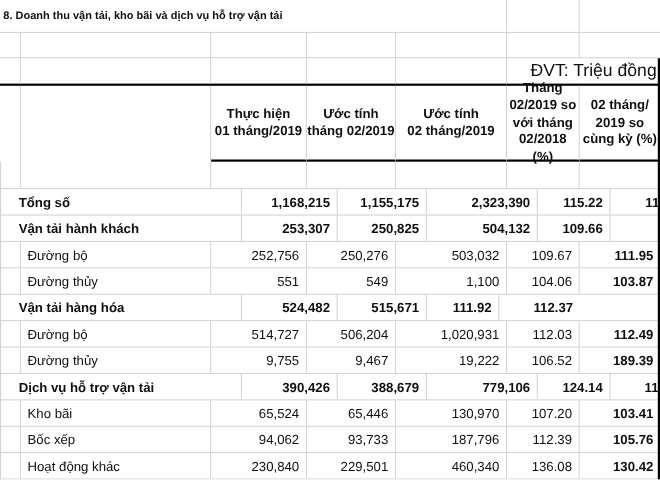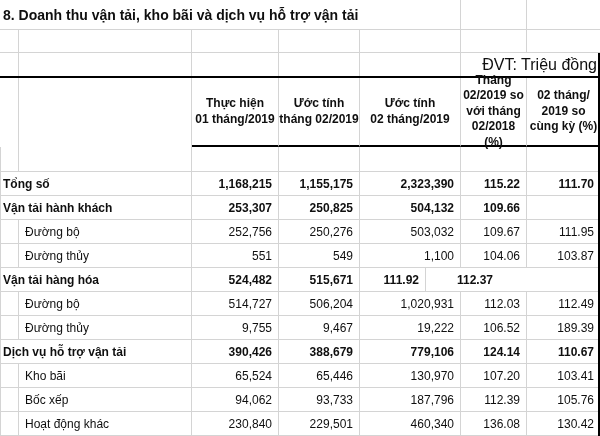--- a/index.html
+++ b/index.html
@@ -15,51 +15,51 @@
     color:var(--text);
     -webkit-font-smoothing:antialiased;
   }
   .sheet{position:relative;width:600px;height:436px;overflow:hidden;background:var(--bg);}
   .row{display:flex;box-sizing:border-box;width:600px;}
   .cell{box-sizing:border-box;flex:0 0 auto;display:flex;align-items:center;overflow:visible;white-space:nowrap;}
   .gr{border-right:1px solid var(--grid);}
 
   
   .title-row{height:30px;border-bottom:1px solid var(--grid);}
-  .title-cell{width:461px;font-weight:bold;font-size:14px;padding-left:3px;border-right:1px solid var(--grid);}
+  .title-cell{width:461px;font-weight:bold;font-size:10px;padding-left:3px;border-right:1px solid var(--grid);}
   .t-c4{width:66px;}
   .t-c5{width:73px;}
 
   .spacer-row{height:23px;border-bottom:1px solid var(--grid);}
   .dvt-row{height:25px;border-bottom:2px solid var(--strong);}
   .ca{width:19px;}
   .clabel{width:173px;}
   .c1{width:87px;}
   .c2{width:81px;}
   .c3{width:101px;}
   .c4{width:66px;}
-  .c5{width:73px;}
+  .c5{width:73px;font-weight:bold;}
   .dvt-merged{width:139px;justify-content:flex-end;padding-right:3px;font-size:16px;}
 
   
   .header-row{height:69px;}
   .hcell{
     justify-content:center;text-align:center;font-weight:bold;font-size:12px;
     line-height:1.28;white-space:pre-line;border-bottom:2px solid var(--strong);
   }
   .h-a{width:19px;border-right:1px solid var(--grid);border-bottom:none;}
   .h-b{width:173px;border-right:1px solid var(--grid);border-bottom:none;}
 
   .spacer2-row{height:25px;border-bottom:1px solid var(--grid);}
 
   
   .data-row{height:24px;border-bottom:1px solid var(--grid);font-size:12px;}
   .data-row .num{justify-content:flex-end;padding-right:6px;font-variant-numeric:tabular-nums;}
   .data-row .label-cell{padding-left:6px;}
-  .data-row.section .label-cell{width:192px;padding-left:3px;}
+  .data-row.section .label-cell{width:220px;padding-left:17px;}
   .data-row.section .cell{font-weight:bold;}
 
   
   .right-border{position:absolute;top:53px;right:0;width:2px;height:383px;background:var(--strong);}
   .left-edge{position:absolute;top:147px;left:0;width:1px;height:289px;background:var(--grid);}
 </style>
 </head>
 <body>
 
 <div class="sheet">

